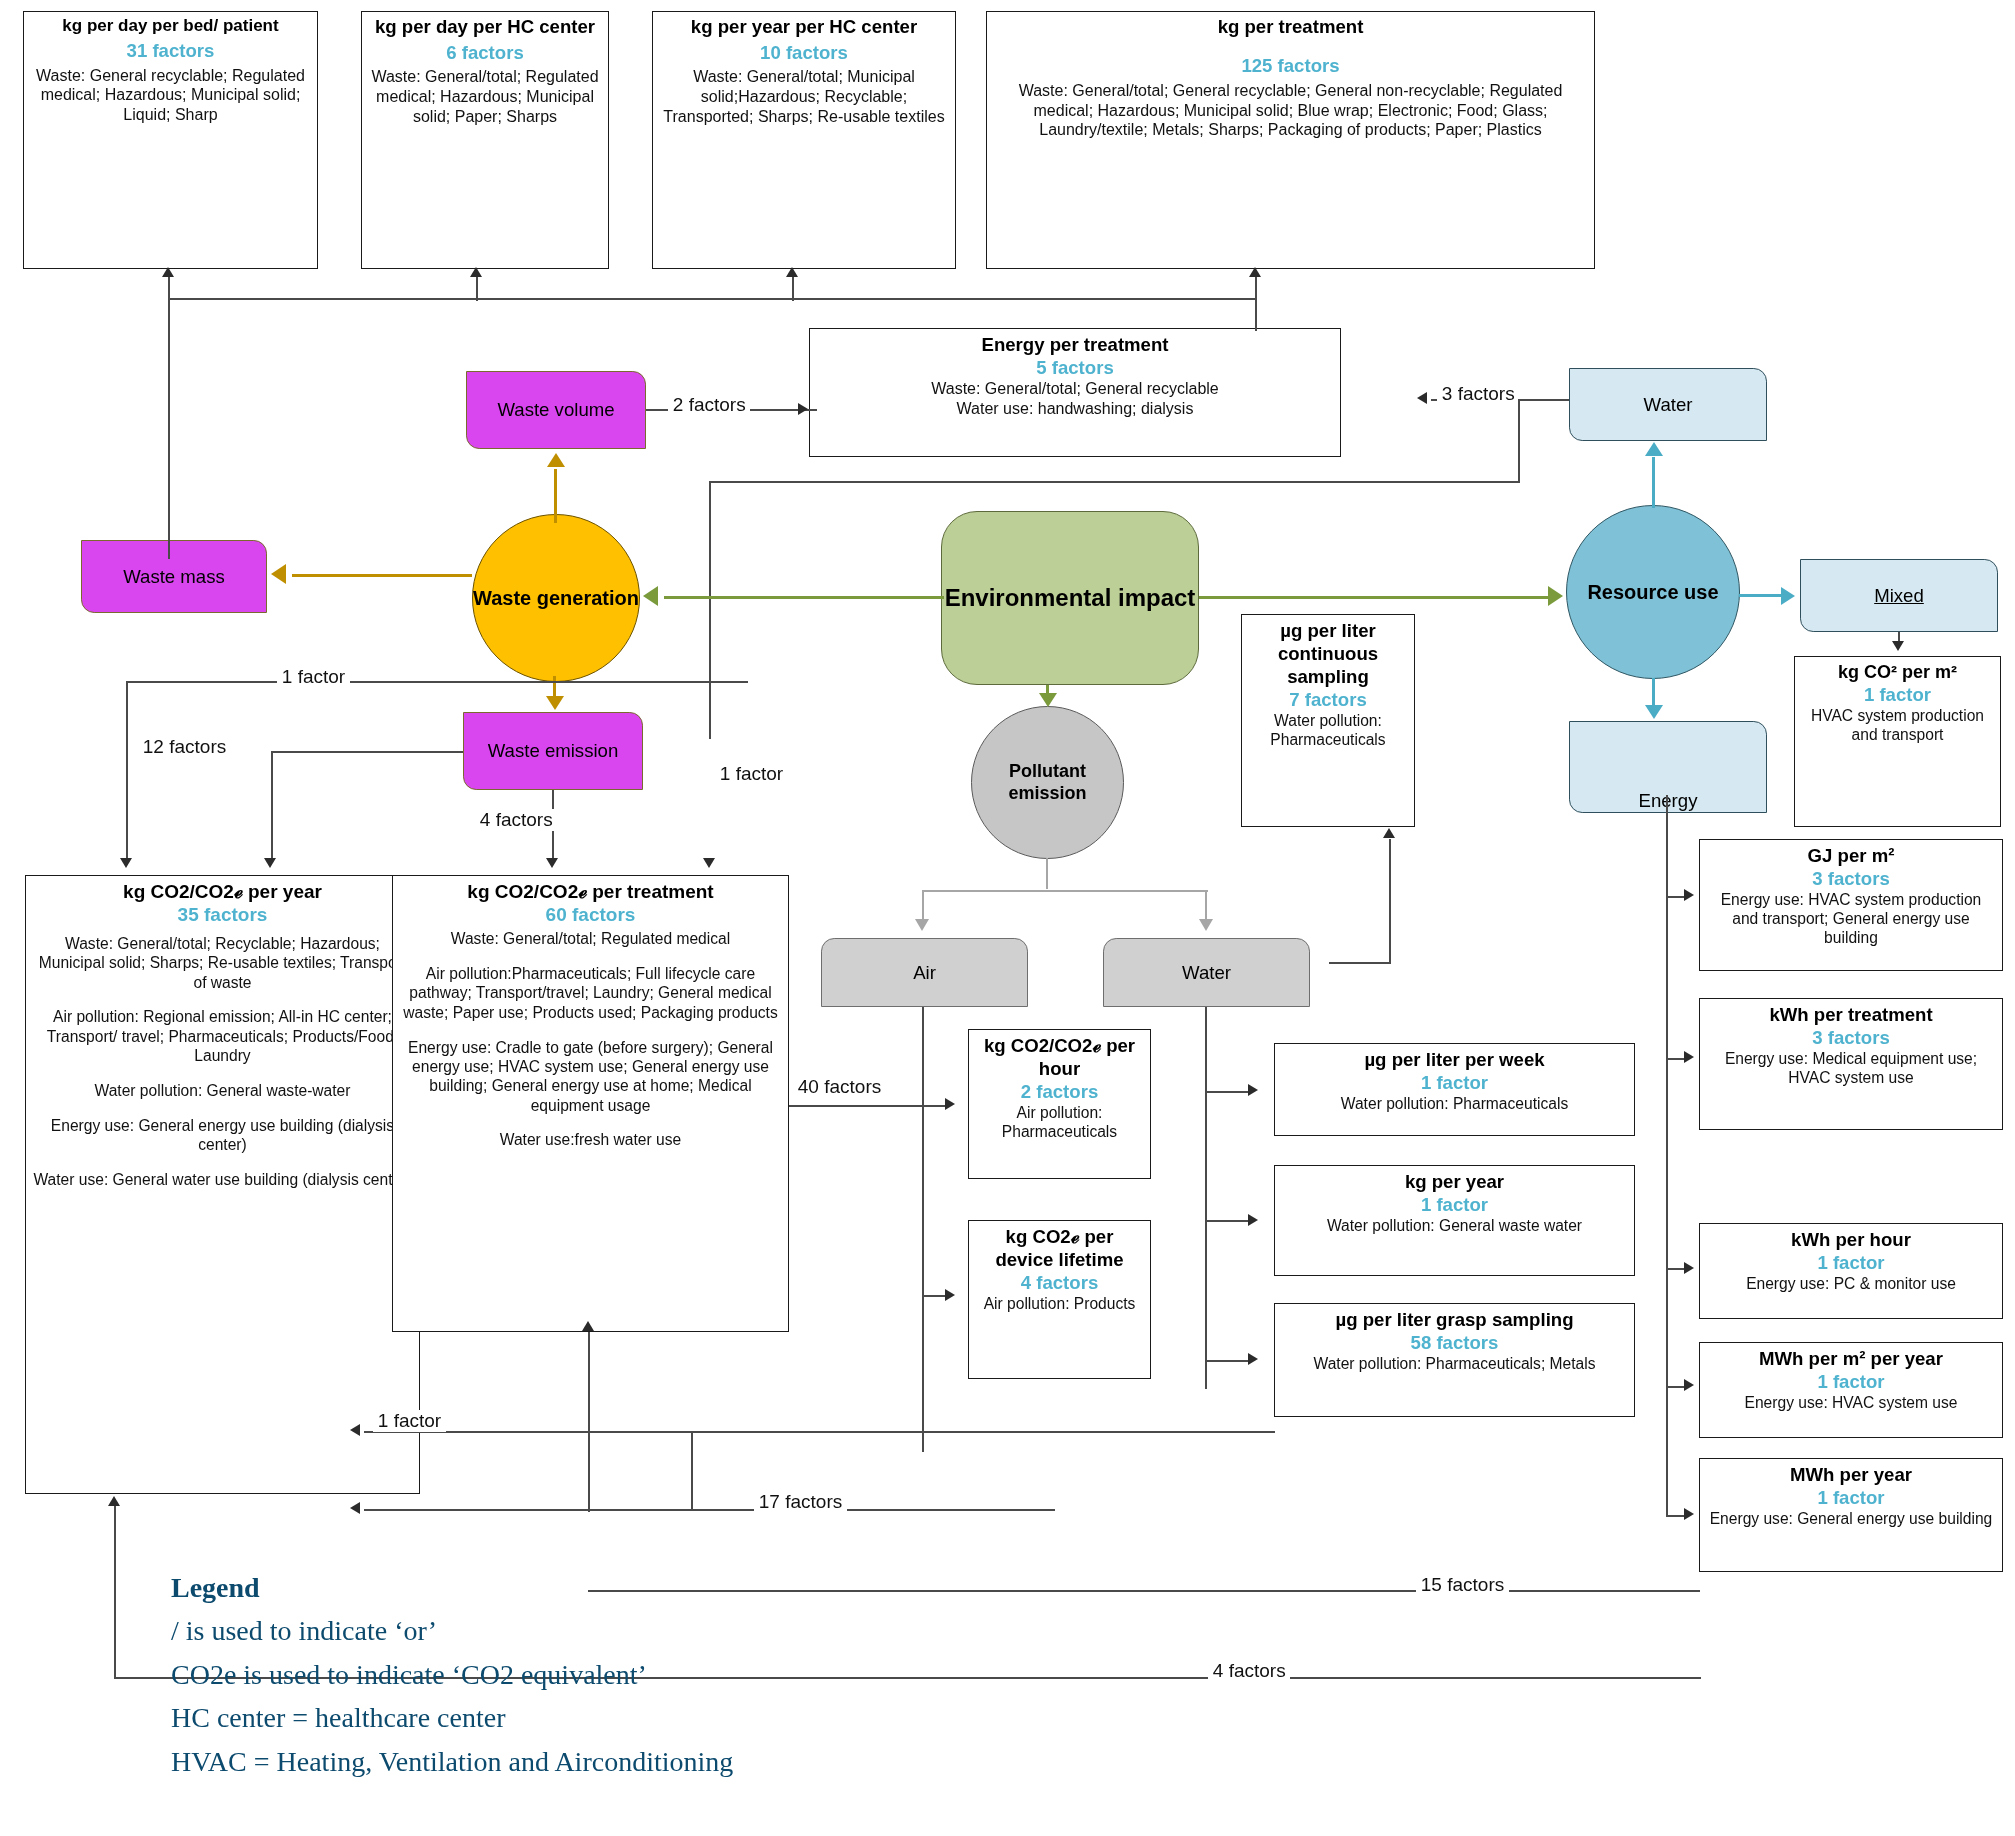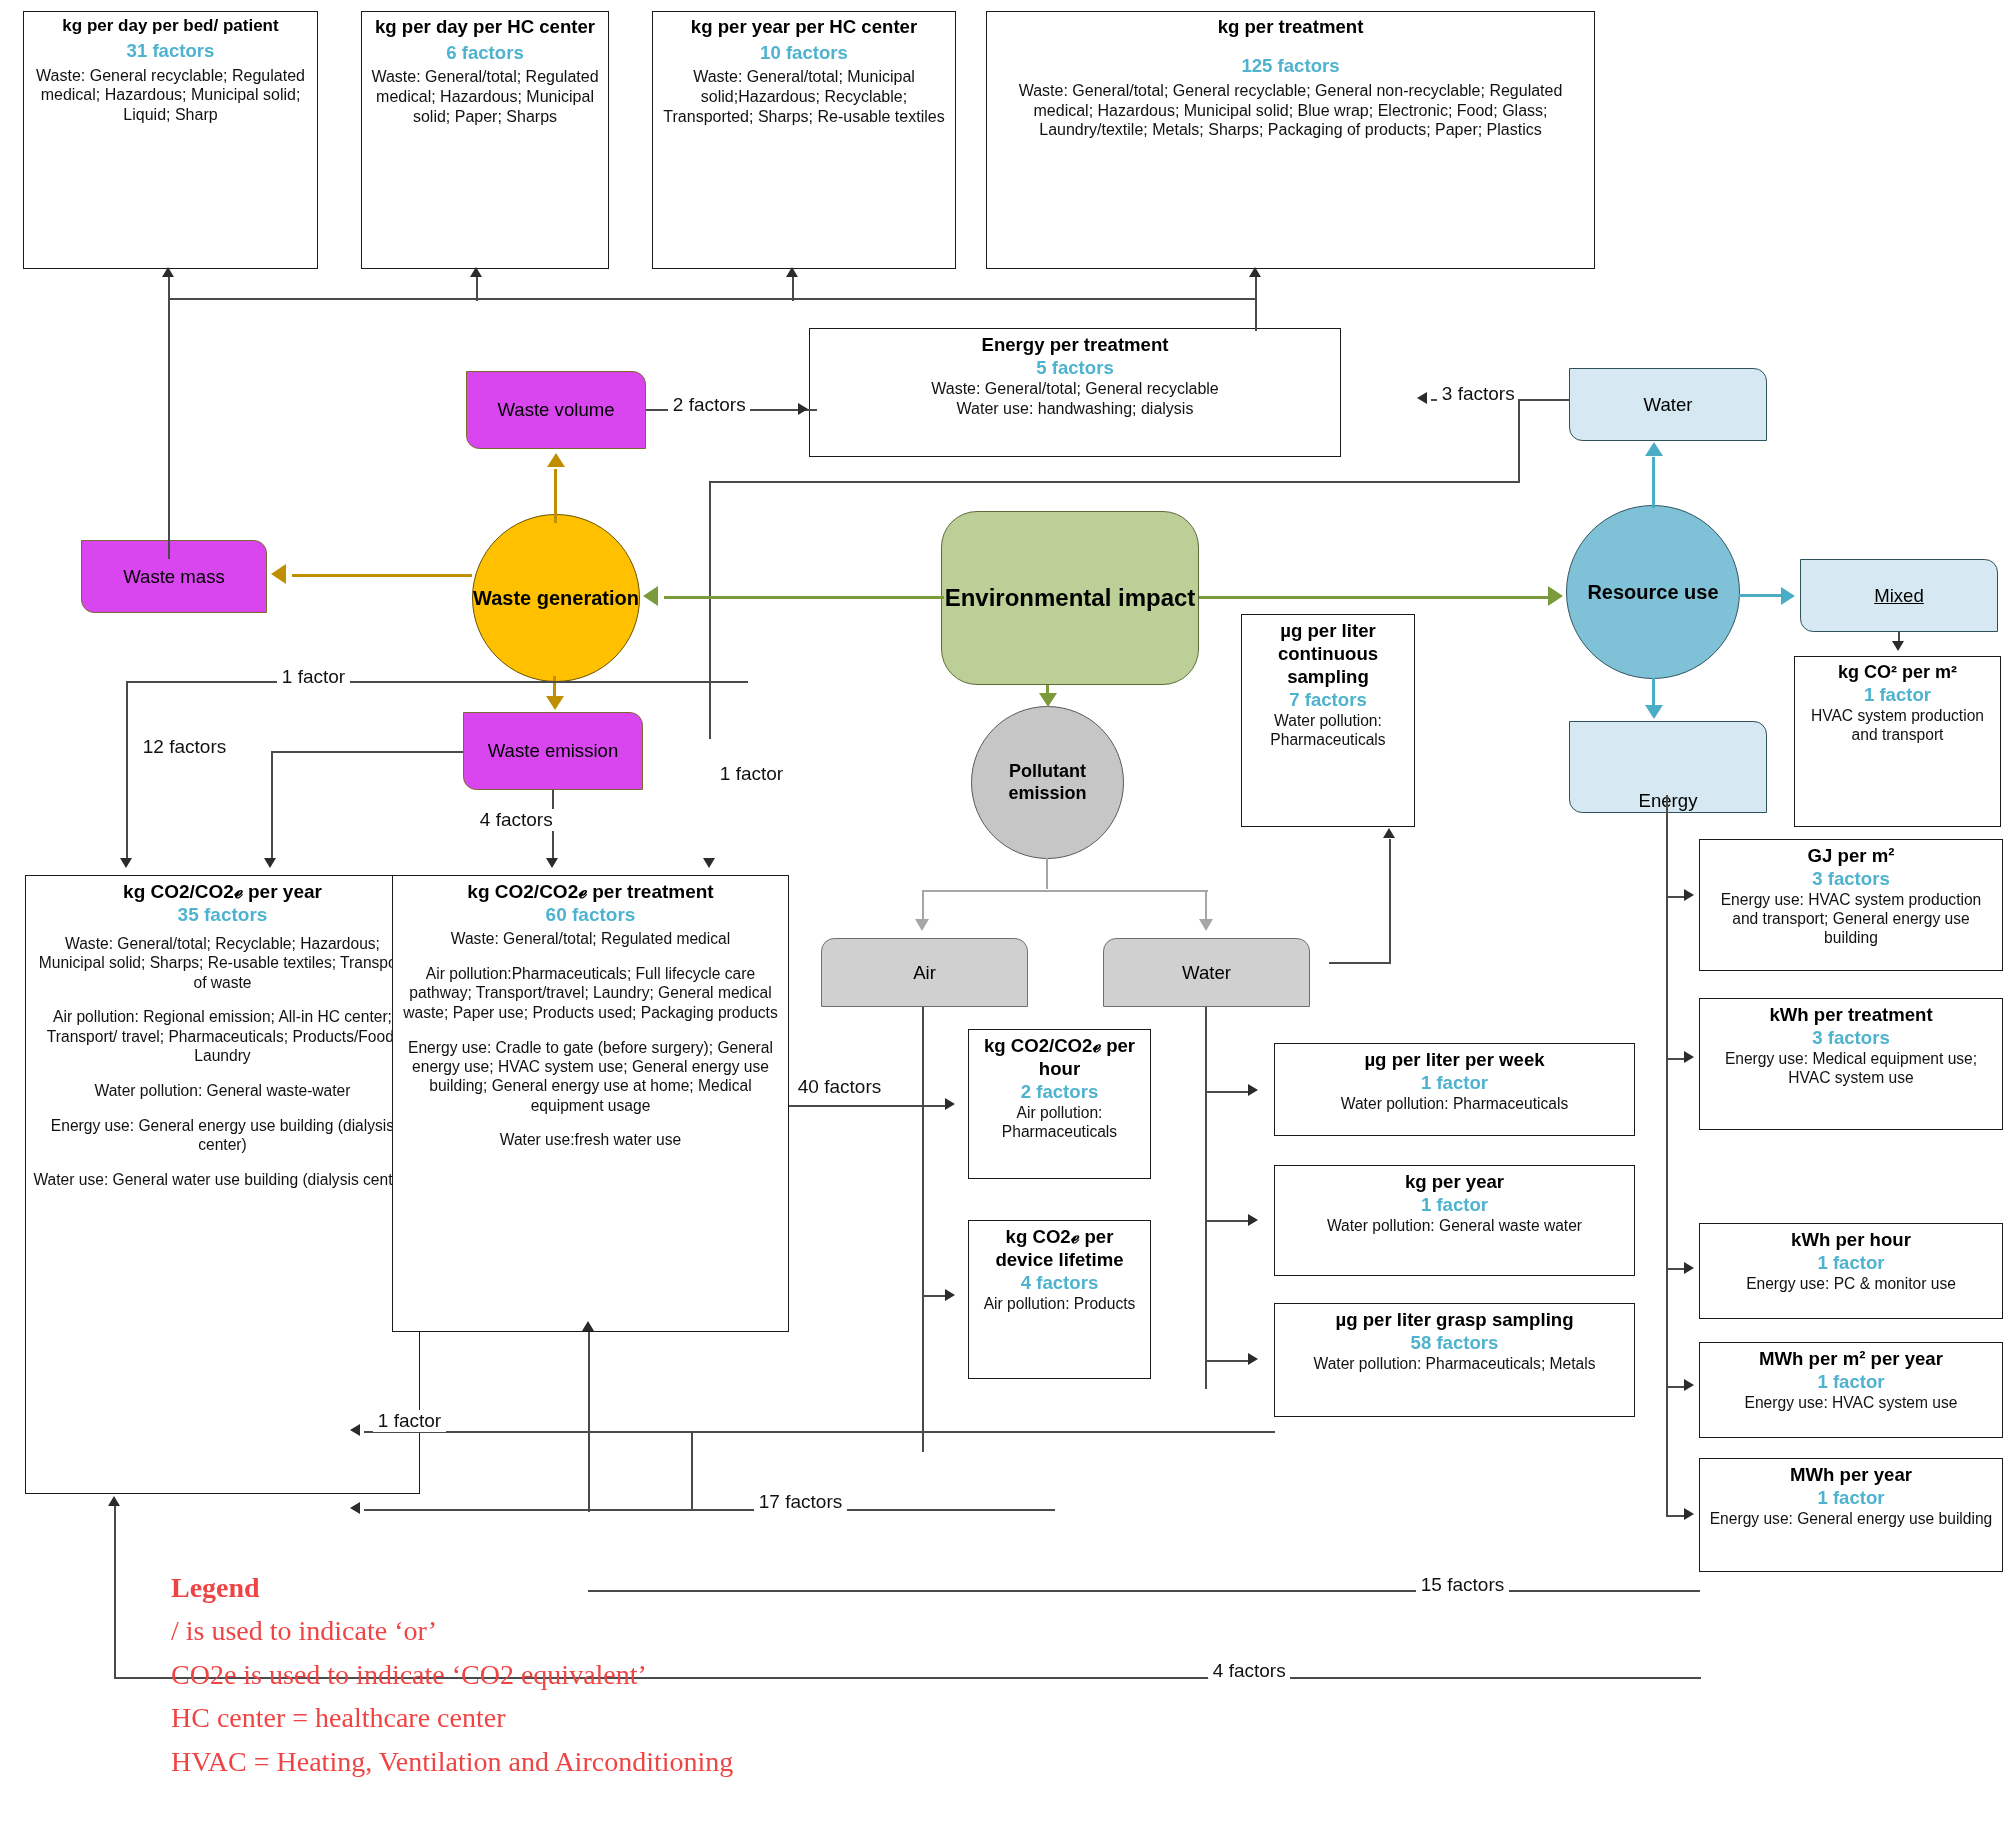--- a/index.html
+++ b/index.html
@@ -53,21 +53,21 @@
   .arw.green-right{border-top:10.2px solid transparent;border-bottom:10.2px solid transparent;border-left:15.6px solid #7A9A3C;}
   .arw.green-down{border-left:9px solid transparent;border-right:9px solid transparent;border-top:14.4px solid #7A9A3C;}
   .arw.cyan-up{border-left:9px solid transparent;border-right:9px solid transparent;border-bottom:14.4px solid #4BACC6;}
   .arw.cyan-down{border-left:9px solid transparent;border-right:9px solid transparent;border-top:14.4px solid #4BACC6;}
   .arw.cyan-right{border-top:9px solid transparent;border-bottom:9px solid transparent;border-left:14.4px solid #4BACC6;}
   .arw.grey-down{border-left:7.2px solid transparent;border-right:7.2px solid transparent;border-top:12px solid #A6A6A6;}
 
   .elbl{position:absolute;background:#fff;padding:0 4.8px;white-space:nowrap;color:#111;}
 
   
-  #legend{position:absolute;font-family:"Liberation Serif",serif;color:#ef4444;}
+  #legend{position:absolute;font-family:"Liberation Serif",serif;color:#0c4a6e;}
   #legend .lg-title{font-weight:bold;}
   #legend .lg-line{white-space:nowrap;}
 </style>
 </head>
 <body>
 
 <div id="stage">
 
   <div class="box" style="left:23px;top:10.8px;width:295px;height:258px;font-size:16px;">
     <div class="ttl" style="font-size:17px;">kg per day per bed/ patient</div>

